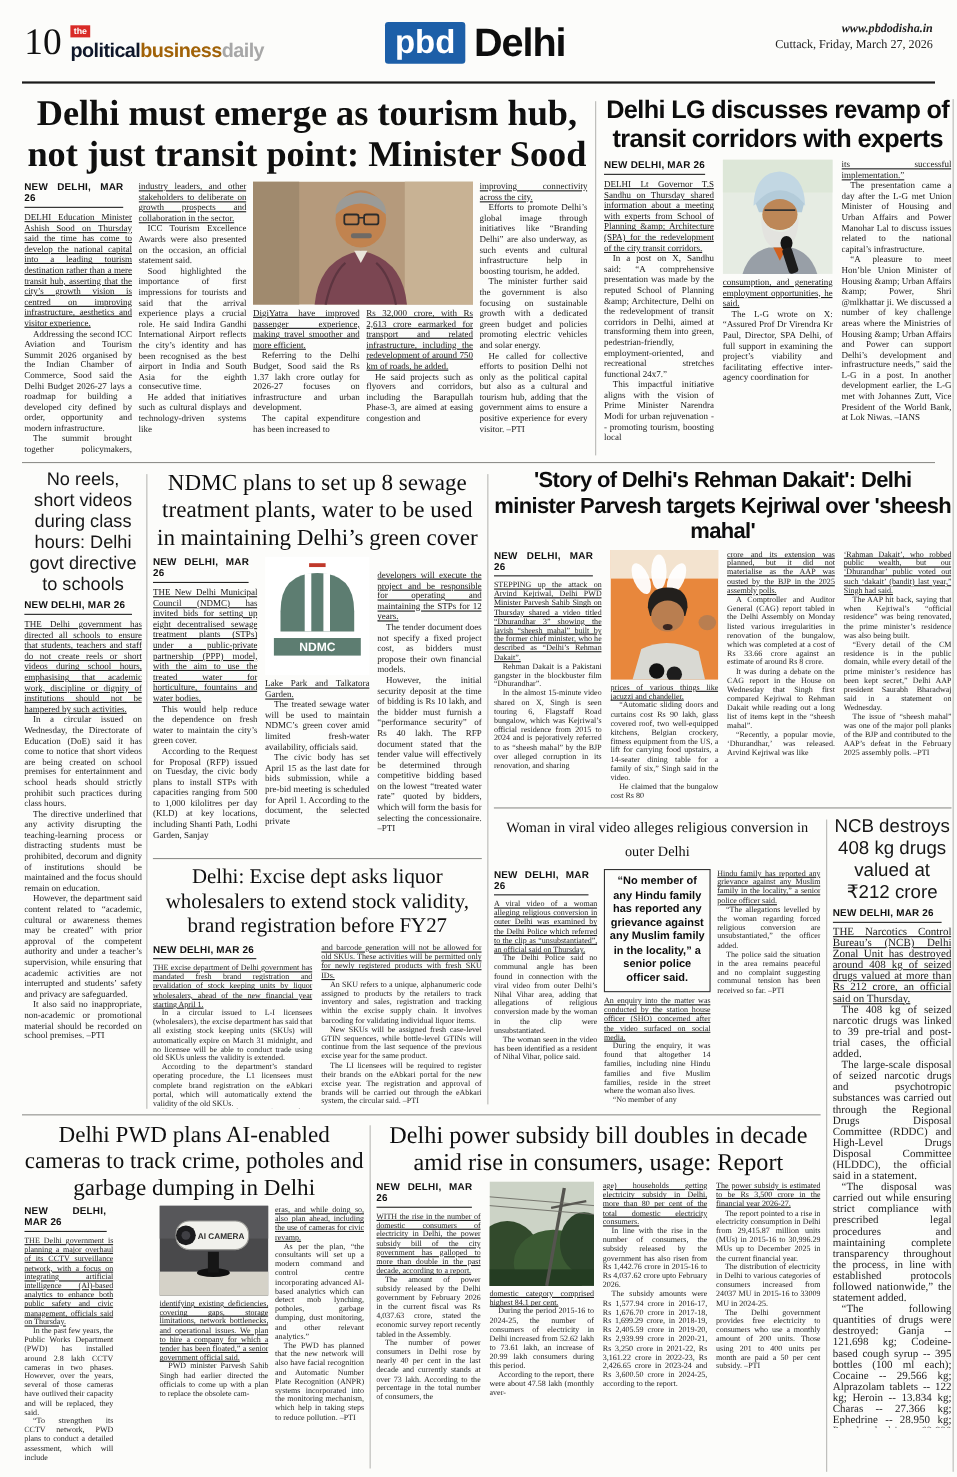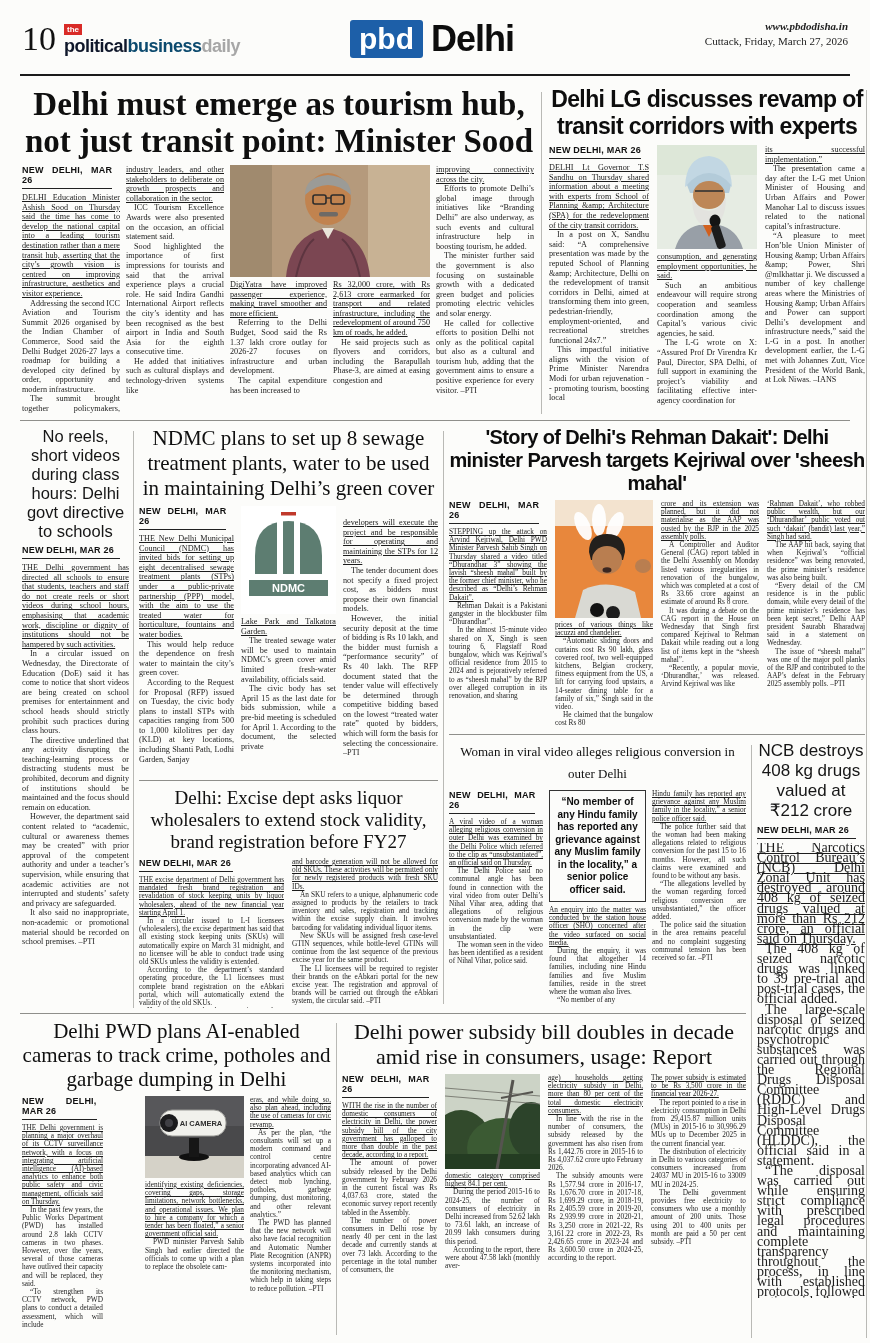--- a/index.html
+++ b/index.html
@@ -4,42 +4,42 @@
 <style>
   html,body{margin:0;padding:0;background:#e8e8e4;}
   #page{position:relative;width:870px;height:1343px;background:#fcfcfa;margin:0 auto;overflow:hidden;
         font-family:"Liberation Serif","DejaVu Serif",serif;color:#1a1a1a;}
   
   #hdr{position:absolute;left:20px;top:12px;width:830px;height:62px;border-bottom:2px solid #1a1a1a;}
   .pageno{position:absolute;left:2px;top:8px;font:normal 34px "Liberation Serif",serif;color:#111;}
   .logo{position:absolute;left:44px;top:6px;}
   .logo .the{display:inline-block;background:#d92b27;color:#fff;font:bold 8px "Liberation Sans",sans-serif;padding:1px 3px;margin-bottom:1px;}
   .logo .words{font:bold 18px "Liberation Sans",sans-serif;letter-spacing:-0.5px;}
-  .logo .w1{color:#0f172a;} .logo .w2{color:#0c4a6e;} .logo .w3{color:#a7a7a7;}
+  .logo .w1{color:#0f172a;} .logo .w2{color:#a16207;} .logo .w3{color:#a7a7a7;}
   .masthead{position:absolute;left:330px;top:6px;display:flex;align-items:center;gap:8px;}
   .pbdbox{background:#1d5fa8;color:#fff;font:bold 30px "Liberation Sans",sans-serif;padding:2px 9px;border-radius:3px;}
   .mastcity{font:bold 36px "Liberation Sans",sans-serif;letter-spacing:-1px;color:#0d0d0d;}
   .hdr-right{position:absolute;right:2px;top:8px;text-align:right;}
   .hdr-url{font:bold italic 11px "Liberation Serif",serif;color:#222;}
   .hdr-date{font:normal 11px "Liberation Serif",serif;color:#222;margin-top:3px;}
   
   .article{position:absolute;overflow:hidden;}
   .hl-serif{font-family:"Liberation Serif",serif;font-weight:bold;text-align:center;color:#0f0f0f;margin:0 0 5px 0;}
   .hl-serif-reg{font-family:"Liberation Serif",serif;font-weight:normal;text-align:center;color:#0f0f0f;margin:0 0 5px 0;}
   .hl-sans{font-family:"Liberation Sans","DejaVu Sans",sans-serif;font-weight:bold;letter-spacing:-0.6px;text-align:center;color:#0d0d0d;margin:0 0 5px 0;}
   .hl-sansl{font-family:"Liberation Sans","DejaVu Sans",sans-serif;font-weight:normal;text-align:center;color:#161616;margin:0 0 4px 0;}
   .dateline{font:bold 9px "Liberation Sans",sans-serif;letter-spacing:.2px;color:#111;
             border-bottom:1.5px solid #222;padding-bottom:3px;margin-bottom:4px;width:92%;}
   .cols{display:flex;}
   .col{overflow:hidden;text-align:justify;font-family:"Liberation Serif","DejaVu Serif",serif;
        font-size:8.2px;line-height:9.6px;color:#1c1c1c;}
   .col p{margin:0;text-indent:8px;}
   .col p:first-child{text-indent:0;text-decoration:underline;}
   .dense .col,.col.dense{font-size:7.3px;line-height:8.2px;}
-  .ncbtxt{font-size:14px;line-height:10.1px;}
+  .ncbtxt{font-size:10px;line-height:10.1px;}
   .photo{width:100%;margin-bottom:3px;line-height:0;}
   .photo svg{width:100%;height:auto;display:block;}
   .pullquote{border:1.5px solid #333;padding:5px 3px;margin-bottom:4px;
              font:bold 10px/12.5px "Liberation Sans",sans-serif;text-align:center;text-indent:0!important;color:#0d0d0d;}
   .vrule{position:absolute;width:1px;background:#b9b9b5;}
   .hrule{position:absolute;height:1px;background:#8f8f8b;}
 </style>
 </head>
 <body>
 
@@ -140,21 +140,20 @@
             <line x1="38" y1="46" x2="66" y2="46" stroke="#333" stroke-width="1.6"></line>
             <path d="M35,52 Q35,80 52,82 Q69,80 69,52 Q62,66 52,66 Q42,66 35,52 Z" fill="#e3e3df"></path>
             <path d="M18,104 Q24,84 42,80 L62,80 Q80,84 86,104 Z" fill="#989fa7"></path>
             <path d="M46,80 L52,92 L58,80 Z" fill="#d2601e"></path>
             <ellipse cx="58" cy="76" rx="5.5" ry="6.5" fill="#141414"></ellipse>
             <rect x="57" y="80" width="9" height="24" rx="3" transform="rotate(-18 61 92)" fill="#1c1c1c"></rect>
           </svg>
         </div>
         <div class="col" style="width:100px;height:162px;">
             <p>consumption, and generating employment opportunities, he said.</p>
-            <p>Such an ambitious endeavour will require strong cooperation and seamless coordination among the Capital’s various civic agencies, he said.</p>
             <p>The L-G wrote on X: “Assured Prof Dr Virendra Kr Paul, Director, SPA Delhi, of full support in examining the project’s viability and facilitating effective inter-agency coordination for</p>
           </div>
       </div>
       <div class="col" style="width:100px;">
           <p>its successful implementation.”</p>
           <p>The presentation came a day after the L-G met Union Minister of Housing and Urban Affairs and Power Manohar Lal to discuss issues related to the national capital’s infrastructure.</p>
           <p>“A pleasure to meet Hon’ble Union Minister of Housing &amp;amp; Urban Affairs &amp;amp; Power, Shri @mlkhattar ji. We discussed a number of key challenge areas where the Ministries of Housing &amp;amp; Urban Affairs and Power can support Delhi’s development and infrastructure needs,” said the L-G in a post. In another development earlier, the L-G met with Johannes Zutt, Vice President of the World Bank, at Lok Niwas. –IANS</p>
         </div>
     </div>
   </div>
@@ -304,21 +303,20 @@
       <div style="width:97px;">
         <div class="pullquote">“No member of any Hindu family has reported any grievance against any Muslim family in the locality,” a senior police officer said.</div>
         <div class="col" style="width:97px;height:108px;">
             <p>An enquiry into the matter was conducted by the station house officer (SHO) concerned after the video surfaced on social media.</p>
             <p>During the enquiry, it was found that altogether 14 families, including nine Hindu families and five Muslim families, reside in the street where the woman also lives.</p>
             <p>“No member of any</p>
           </div>
       </div>
       <div class="col" style="width:94px;">
           <p>Hindu family has reported any grievance against any Muslim family in the locality,” a senior police officer said.</p>
-          <p>The police further said that the woman had been making allegations related to religious conversion for the past 15 to 16 months. However, all such claims were examined and found to be without any basis.</p>
           <p>“The allegations levelled by the woman regarding forced religious conversion are unsubstantiated,” the officer added.</p>
           <p>The police said the situation in the area remains peaceful and no complaint suggesting communal tension has been received so far. –PTI</p>
         </div>
     </div>
   </div>
 
   <div class="vrule" style="left:751px;top:745px;height:593px;"></div>
 
   <div class="article" style="left:757px;top:741px;width:108px;height:597px;">
     <h1 class="hl-sansl" style="font-size:17px;line-height:20px;">NCB destroys 408 kg drugs valued at ₹212 crore</h1>

